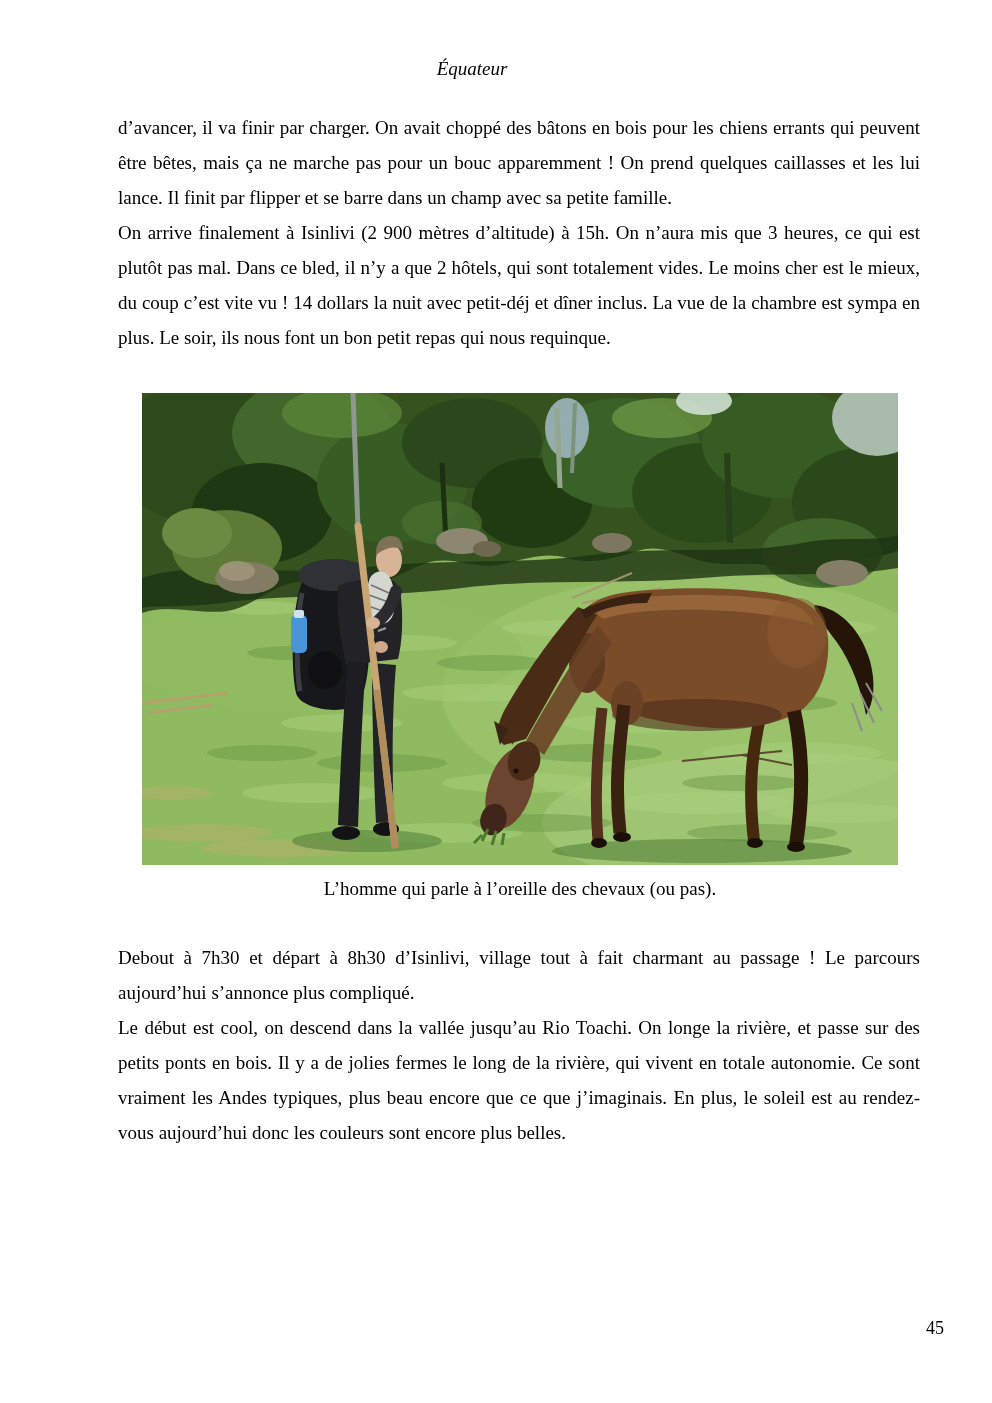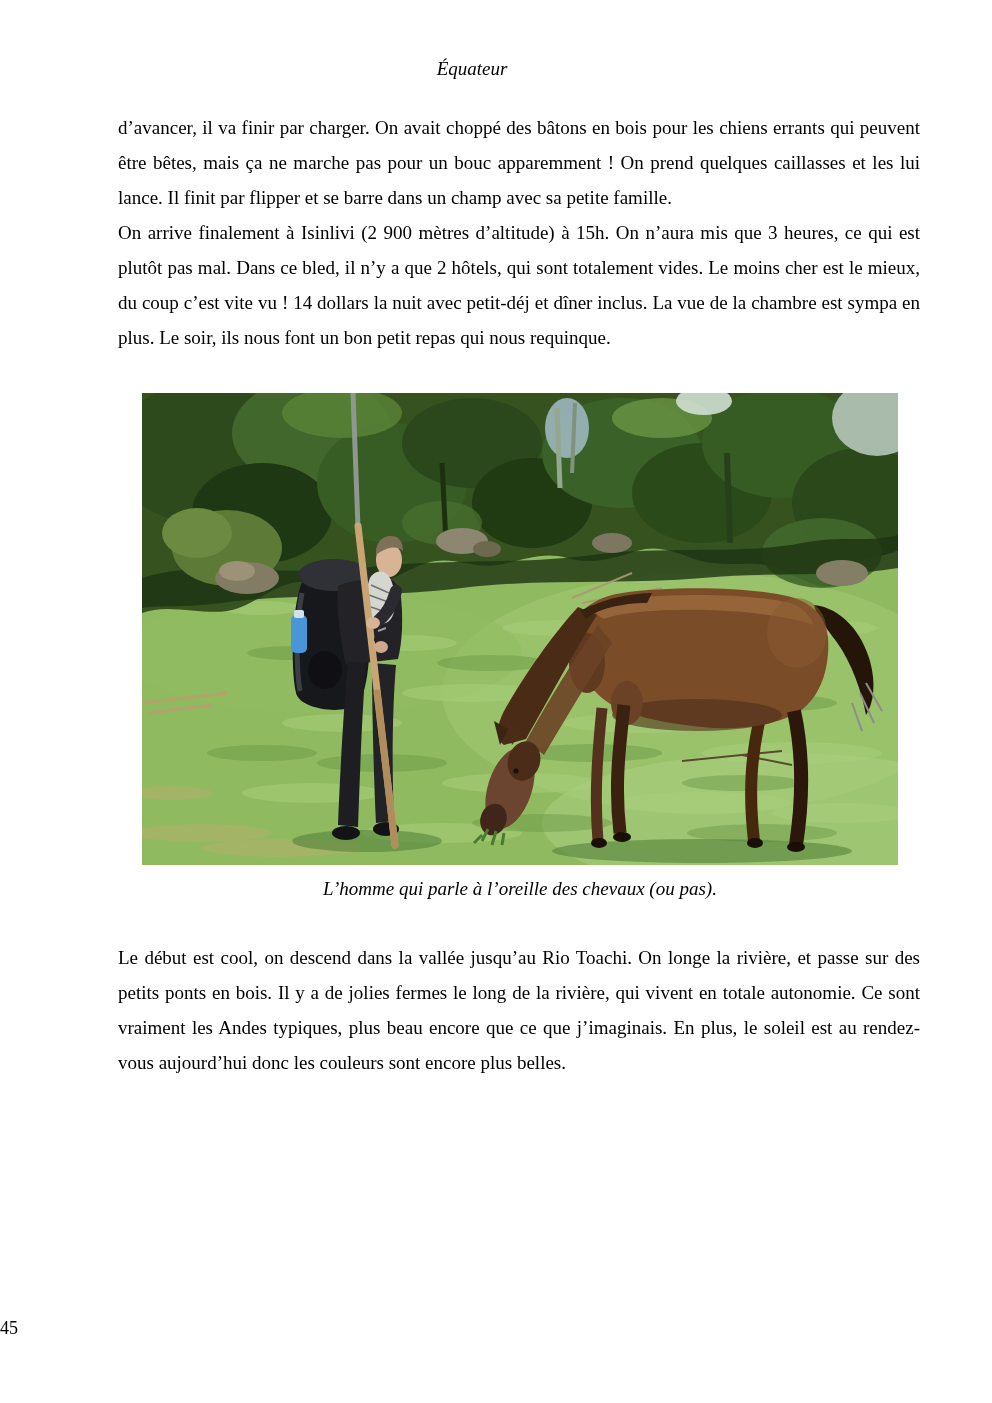--- a/index.html
+++ b/index.html
@@ -24,26 +24,26 @@
   #text-bottom{top:940px;}
   .section-heading{
     margin:0;font-size:19px;line-height:35px;
     font-weight:bold;font-style:italic;text-align:left;
   }
   figure.photo{
     position:absolute;top:393px;left:142px;width:756px;margin:0;
   }
   figure.photo svg{display:block;width:756px;height:472px;}
   figcaption{
-    margin-top:12px;text-align:center;font-style:italic;
+    margin-top:12px;text-align:center;
     font-size:19px;line-height:24px;
   }
   .page-number{
     position:absolute;top:1318px;left:0;width:100%;
-    text-align:left;font-size:18px;
+    text-align:right;font-size:18px;
   }
 </style>
 </head>
 <body>
 
 <div class="page">
 
   <div class="header-title">Équateur</div>
 
   <div class="body-block" id="text-top">
@@ -189,18 +189,19 @@
         <ellipse cx="480" cy="444" rx="9" ry="5" fill="#1a0e06"></ellipse>
         <path d="M652,318 C660,355 662,400 654,452" stroke="#2c180a" stroke-width="14" fill="none"></path>
         <ellipse cx="654" cy="454" rx="9" ry="5" fill="#1a0e06"></ellipse>
         <path d="M340,448 l6,-12 M350,452 l4,-14 M360,452 l2,-12 M332,450 l8,-8" stroke="#4c7a2e" stroke-width="3"></path>
       </g>
     </svg>
     <figcaption>L’homme qui parle à l’oreille des chevaux (ou pas).</figcaption>
   </figure>
 
   <div class="body-block" id="text-bottom">
+    <p>Debout à 7h30 et départ à 8h30 d’Isinlivi, village tout à fait charmant au passage ! Le parcours aujourd’hui s’annonce plus compliqué.</p>
     <p>Le début est cool, on descend dans la vallée jusqu’au Rio Toachi. On longe la rivière, et passe sur des petits ponts en bois. Il y a de jolies fermes le long de la rivière, qui vivent en totale autonomie. Ce sont vraiment les Andes typiques, plus beau encore que ce que j’imaginais. En plus, le soleil est au rendez-vous aujourd’hui donc les couleurs sont encore plus belles.</p>
   </div>
 
   <div class="page-number">45</div>
 
 </div>
 
 </body></html>

